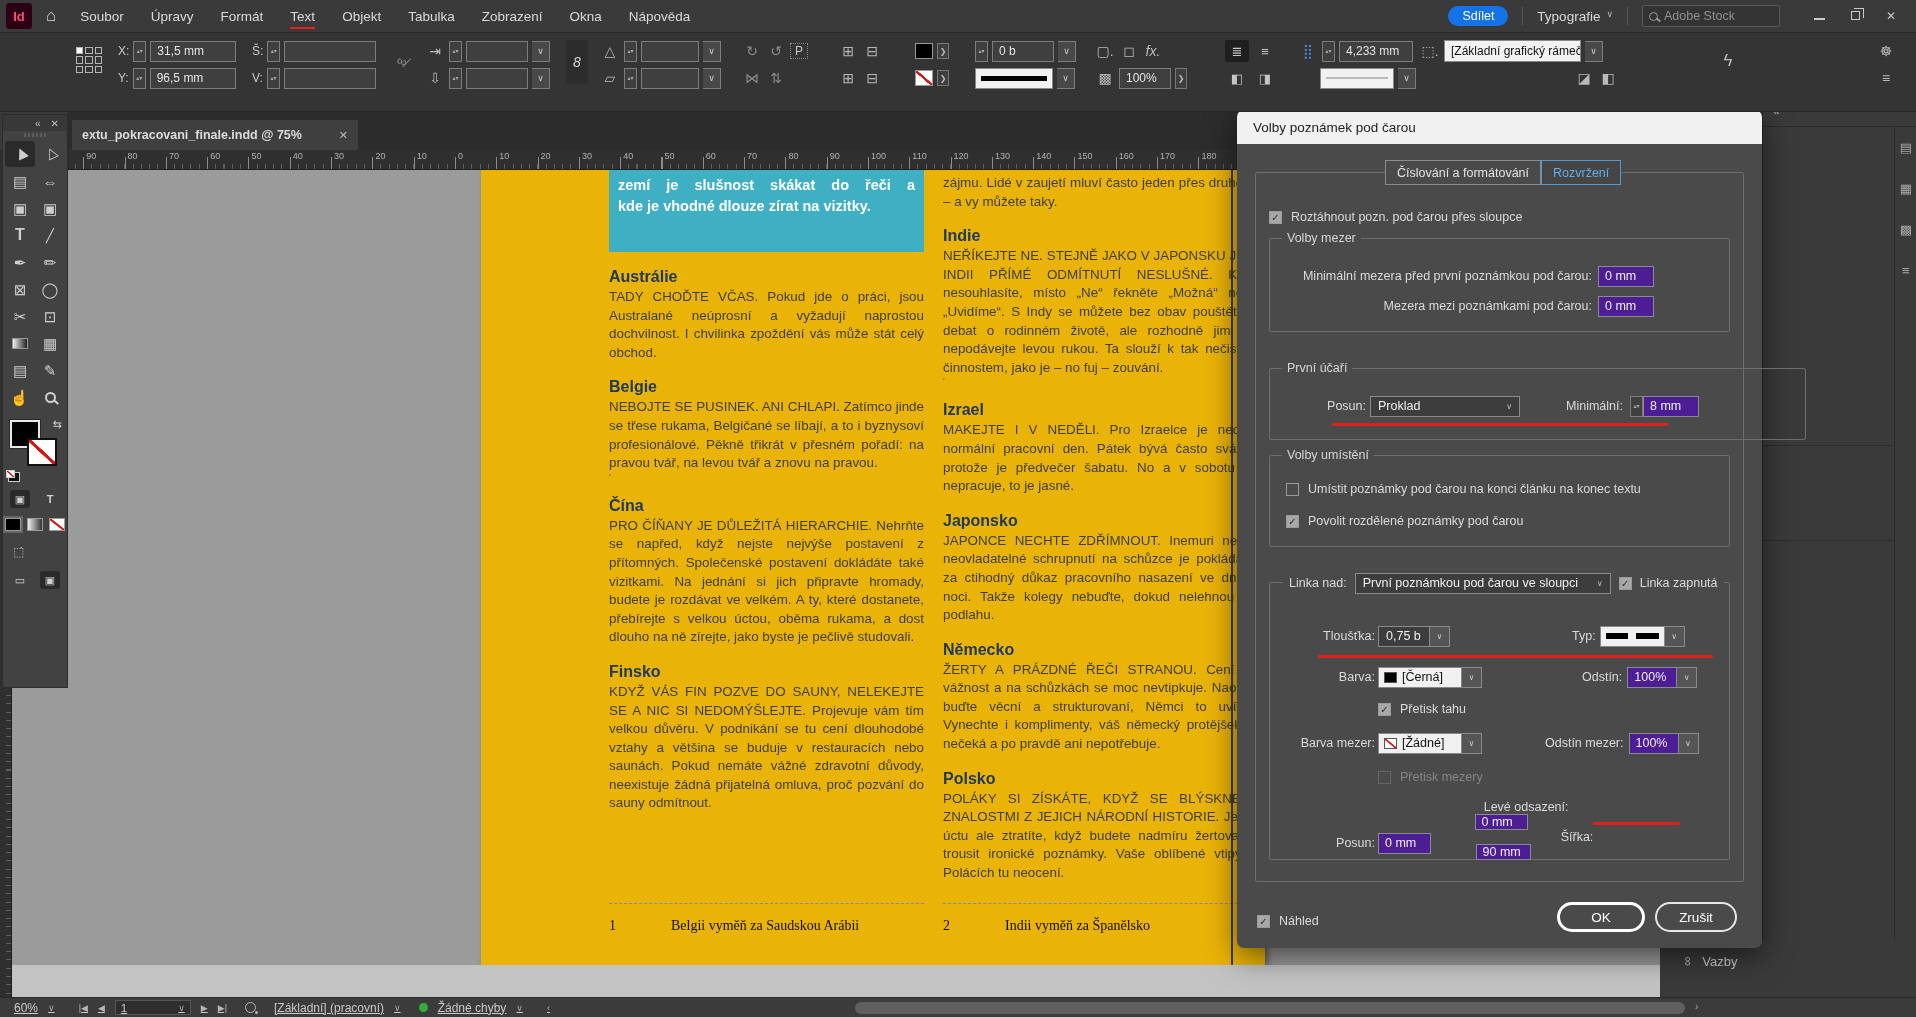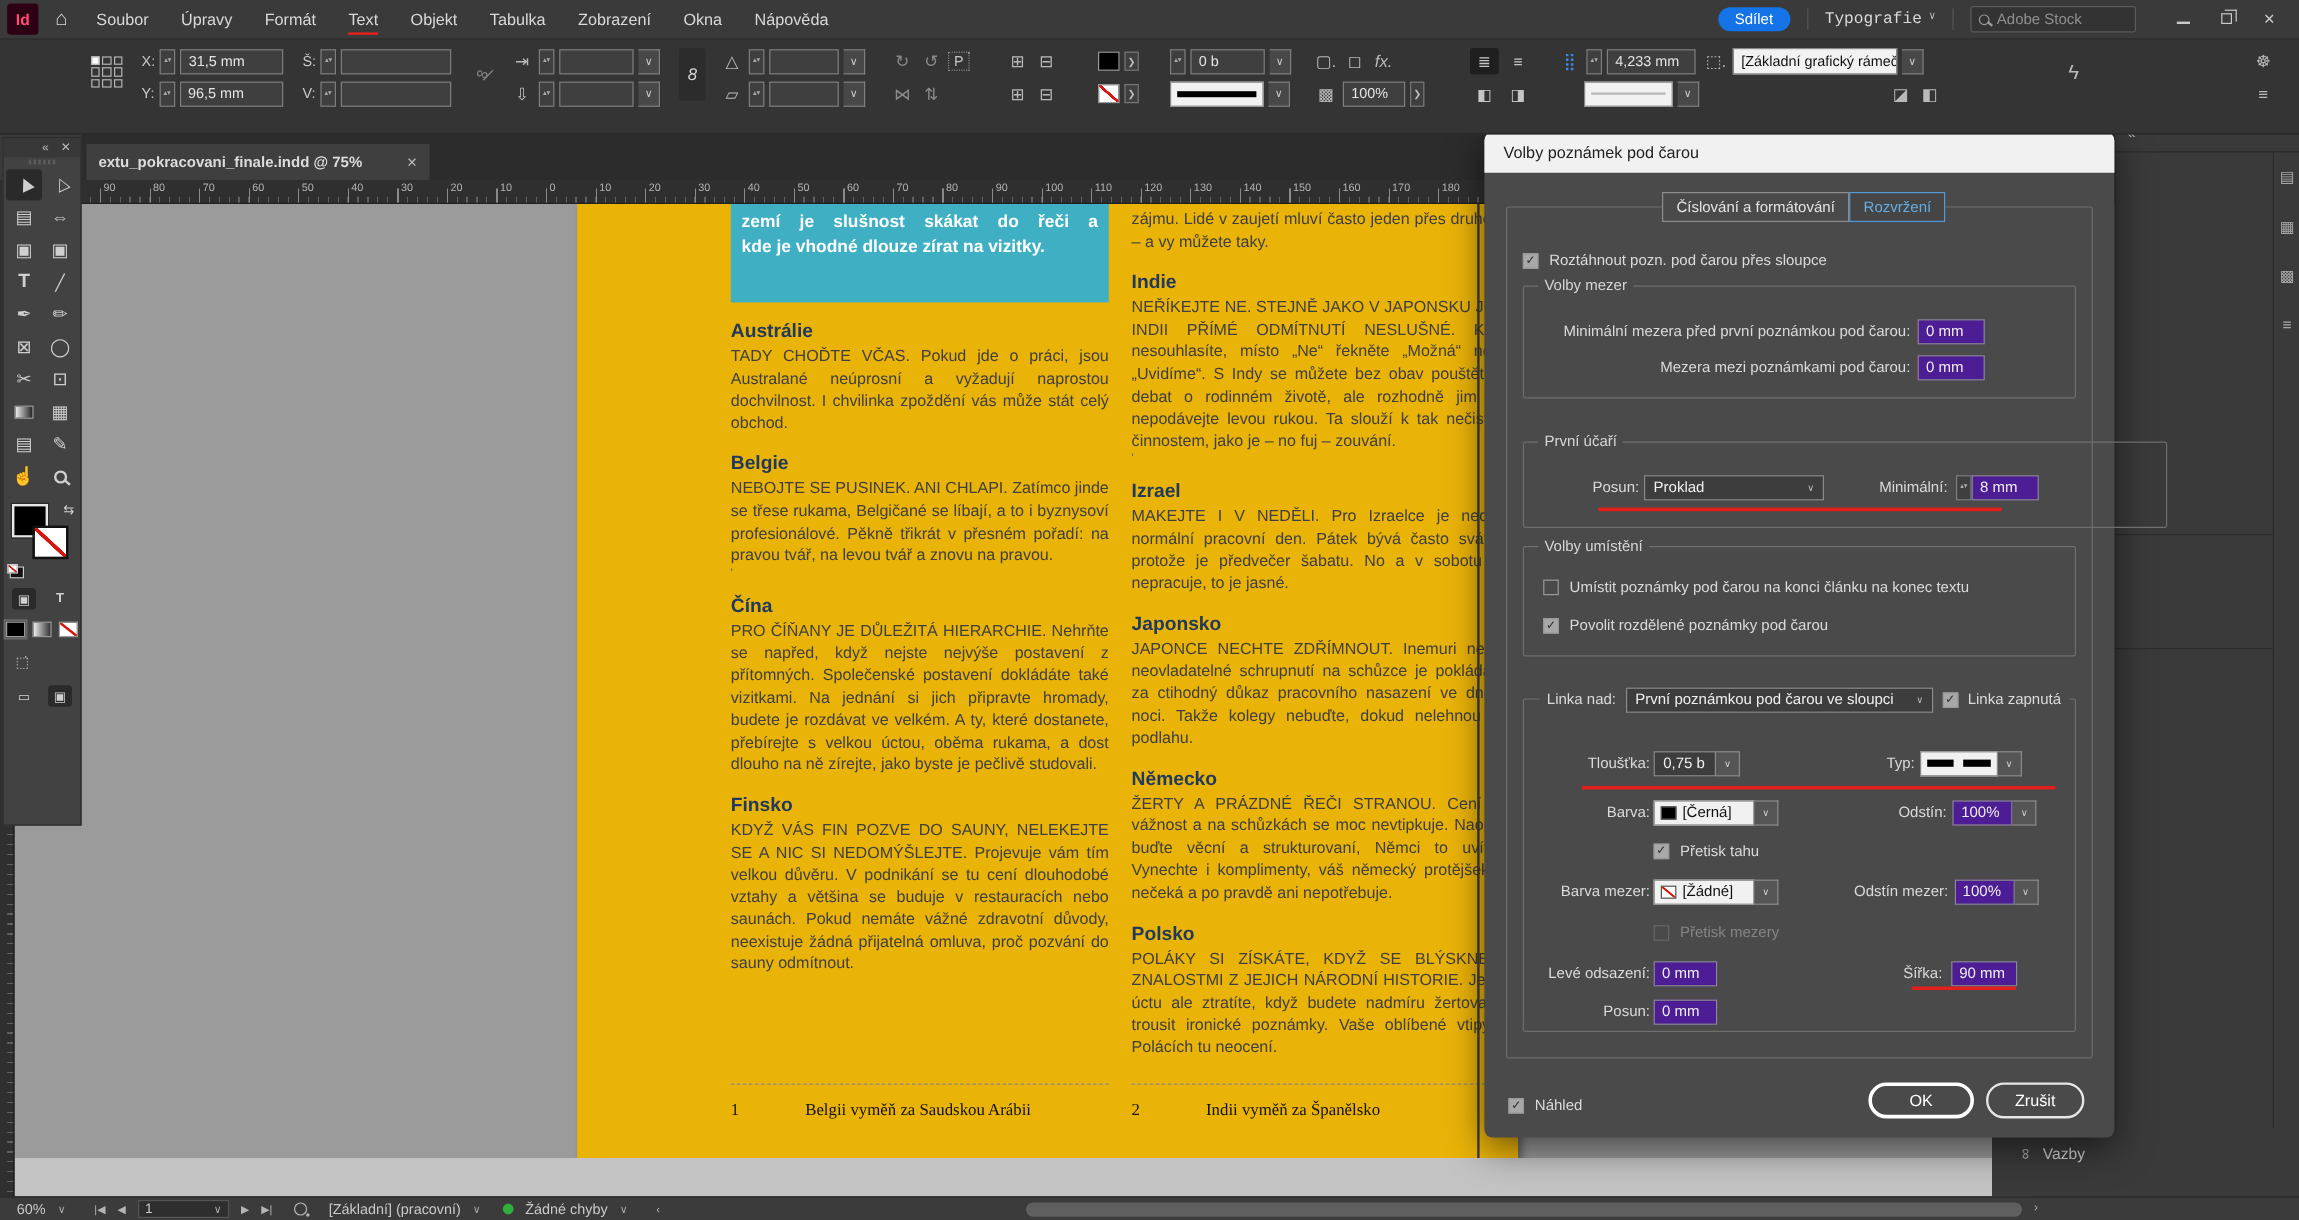--- a/index.html
+++ b/index.html
@@ -10,21 +10,21 @@
   
   #menubar { position:absolute; left:0; top:0; width:1916px; height:33px; background:#3a3a3a; border-bottom:1px solid #2a2a2a; display:flex; align-items:center; z-index:40; }
   .app-icon { width:26px; height:26px; margin-left:6px; background:#2e0013; color:#ff4e78; font-weight:bold; font-size:13px; display:flex; align-items:center; justify-content:center; border-radius:3px; }
   .home-icon { color:#d6d6d6; font-size:17px; margin-left:14px; }
   #menu-items { display:flex; margin-left:24px; gap:27px; }
   .menu-item { color:#d9d9d9; font-size:13.5px; position:relative; padding:7px 0; cursor:default; }
   .menu-item.active::after { content:""; position:absolute; left:0; right:0; bottom:2px; height:2px; background:#e8211d; }
   #menubar-right { margin-left:auto; display:flex; align-items:center; gap:14px; margin-right:10px; }
   .share-btn { background:#1473e6; color:#fff; font-size:12.5px; padding:3px 14px; border-radius:12px; border:none; }
   .mb-sep { width:1px; height:18px; background:#555; }
-  .workspace { color:#d9d9d9; font-size:13.5px; display:flex; align-items:flex-start; gap:6px;font-family:Liberation Mono, monospace; }
+  .workspace { color:#d9d9d9; font-size:13.5px; display:flex; align-items:flex-start; gap:6px; }
   .chev { font-size:9px; color:#bbb; }
   .search-box { width:138px; height:22px; background:#333; border:1px solid #5a5a5a; border-radius:2px; display:flex; align-items:center; gap:6px; padding:0 6px; color:#909090; font-size:12.5px; }
   .mini-zoom { width:9px; height:9px; border:1.5px solid #9a9a9a; border-radius:50%; position:relative; flex:none; }
   .mini-zoom::after { content:""; position:absolute; width:5px; height:1.5px; background:#9a9a9a; right:-4px; bottom:-1px; transform:rotate(40deg); }
   .win-btns { display:flex; gap:22px; margin-left:18px; margin-right:8px; align-items:center; }
   .win-btn { color:#c9c9c9; font-size:12px; width:14px; text-align:center; }
   .wb-min { display:inline-block; width:11px; height:2px; background:#c9c9c9; }
   .wb-restore { display:inline-block; width:9px; height:9px; border:1.5px solid #c9c9c9; position:relative; }
   .wb-restore::before { content:""; position:absolute; left:2px; top:-4px; width:9px; height:9px; border:1.5px solid #c9c9c9; border-bottom:none; border-left:none; }
 
@@ -145,21 +145,21 @@
   
   #dock { position:absolute; left:1762px; top:95px; width:154px; height:902px; background:#3a3a3a; border-left:1px solid #2a2a2a; z-index:6; }
   #dock .dk-head { height:32px; display:flex; align-items:center; padding:0 10px; color:#bbb; font-size:12px; border-bottom:1px solid #2c2c2c; }
   .dk-icons { position:absolute; right:4px; top:45px; display:flex; flex-direction:column; gap:26px; color:#a8a8a8; font-size:13px; align-items:center; }
   .dk-vline { position:absolute; left:131px; top:32px; bottom:0; width:1px; background:#2c2c2c; }
   .dk-sep { position:absolute; left:0; width:131px; height:1px; background:#2c2c2c; }
   #links-panel { position:absolute; left:1660px; top:940px; width:256px; height:57px; background:#3a3a3a; z-index:7; display:flex; align-items:flex-start; padding:14px 0 0 24px; gap:9px; color:#cfcfcf; font-size:13px; }
   #links-panel .chain { display:inline-block; transform:rotate(90deg); font-size:13px; color:#b5b5b5; }
 
   
-  #statusbar { position:absolute; left:0; top:997px; width:1916px; height:20px; background:#3b3b3b; border-top:1px solid #292929; display:flex; align-items:center; gap:10px; padding-left:14px; color:#c9c9c9; font-size:12px; z-index:41; }
+  #statusbar { position:absolute; left:0; top:997px; width:1916px; height:20px; background:#3b3b3b; border-top:1px solid #292929; display:flex; align-items:center; gap:10px; padding-left:14px; color:#c9c9c9; font-size:12px; z-index:41;text-decoration:underline; }
   .sb-chev { font-size:9px; color:#aaa; }
   .sb-nav { font-size:9px; color:#b5b5b5; }
   .page-field { width:76px; height:15px; background:#2e2e2e; border:1px solid #555; display:flex; align-items:center; justify-content:space-between; padding:0 5px; font-size:11.5px; }
   .preflight { width:11px; height:11px; border:1.5px solid #b5b5b5; border-radius:50%; position:relative; }
   .preflight::after { content:""; position:absolute; right:-3px; bottom:-2px; width:3px; height:3px; background:#b5b5b5; border-radius:50%; }
   .err-dot { width:9px; height:9px; border-radius:50%; background:#2fae3e; }
   .sb-thumb { position:absolute; left:855px; top:4px; width:830px; height:12px; border-radius:6px; background:#5f5f5f; }
   .sb-right-arrow { position:absolute; left:1695px; top:3px; color:#aaa; font-size:10px; }
 </style>
 </head>
@@ -706,21 +706,21 @@
         </span>
         <span class="dd-btn" data-name="chevron-down-icon">∨</span>
       <span class="dlabel" style="margin-left:63px;" data-name="gap-tint-label">Odstín mezer:</span>
       <span class="dfield" style="width:50px; margin-left:5px;" data-name="gap-tint-field">100%</span>
         <span class="dd-btn" data-name="chevron-down-icon">∨</span>
     </div>
     <div class="drow" style="left:141px; top:656px; gap:9px;">
       <span class="cbx disabled" data-name="overprint-gap-checkbox"></span>
       <span class="dlabel disabled" data-name="overprint-gap-label">Přetisk mezery</span>
     </div>
-    <div class="drow" style="left:0; top:690px; width:100%;">
+    <div class="drow" style="left:0; top:690px; width:100%;flex-direction:column;">
       <span class="dlabel" style="width:138px; text-align:right;" data-name="left-indent-label">Levé odsazení:</span>
       <span class="dfield" style="width:53px; margin-left:3px;" data-name="left-indent-field">0 mm</span>
       <span class="dlabel" style="margin-left:155px;" data-name="rule-width-label">Šířka:</span>
       <span class="dfield" style="width:55px; margin-left:7px;" data-name="rule-width-field">90 mm</span>
     </div>
     <div class="red-line" style="left:356px; top:712px; width:87px;" data-name="annotation-underline-width"></div>
     <div class="drow" style="left:0; top:722px; width:100%;">
       <span class="dlabel" style="width:138px; text-align:right;" data-name="rule-offset-label">Posun:</span>
       <span class="dfield" style="width:53px; margin-left:3px;" data-name="rule-offset-field">0 mm</span>
     </div>

